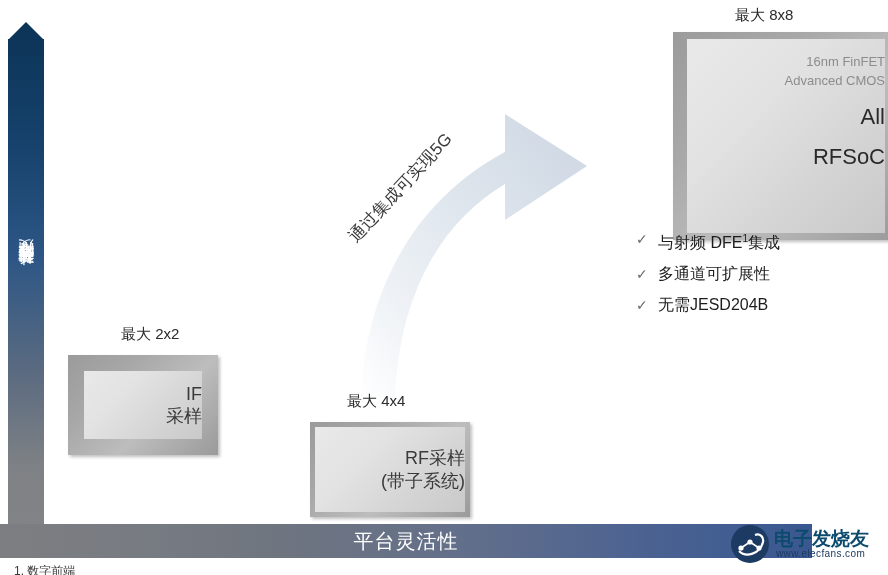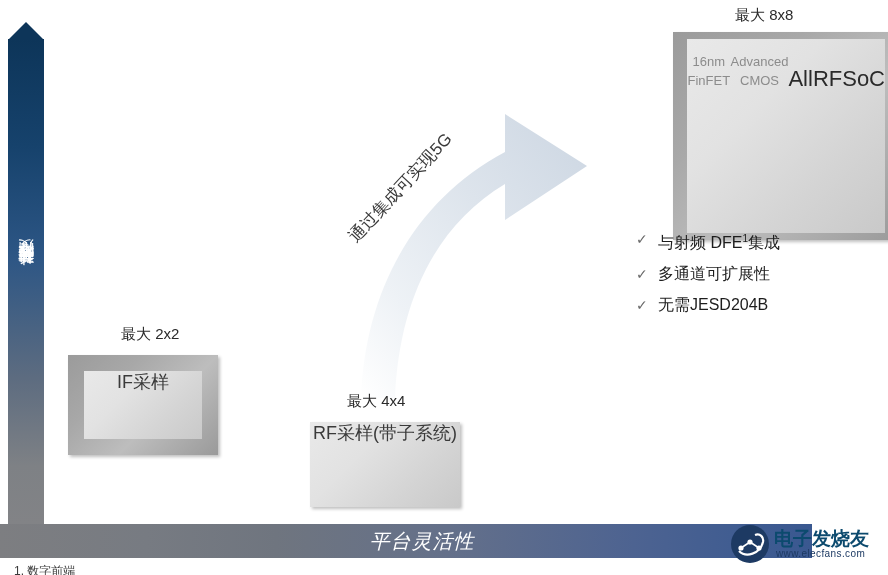--- a/index.html
+++ b/index.html
@@ -40,52 +40,51 @@
     white-space:nowrap;
     line-height:36px;
   }
 
   
   .xaxis-bar{
     position:absolute;left:0;top:524px;width:812px;height:34px;
     background:linear-gradient(to right,#7d7e81 0%,#777b82 18%,#6f757f 34%,#64708a 55%,#4d6391 78%,#3f5c91 92%,#3a5890 100%);
   }
   .xaxis-label{
-    position:absolute;left:16px;top:524px;width:812px;height:34px;
+    position:absolute;left:0;top:524px;width:812px;height:34px;
     display:flex;align-items:center;justify-content:center;
     color:#ffffff;font-size:20px;letter-spacing:1px;
     pointer-events:none;
-    font-style:italic;
   }
 
   
   .cap{
     position:absolute;color:#2b2b2b;font-size:15px;white-space:nowrap;
   }
   .chip-outer{
     position:absolute;
     background:linear-gradient(135deg,#9b9b9b 0%,#a8a8a8 30%,#bdbdbd 60%,#9a9a9a 100%);
     box-shadow:2px 2px 3px rgba(0,0,0,.25);
     display:flex;align-items:center;justify-content:center;
   }
   .chip-inner{
     background:linear-gradient(135deg,#e9e9e9 0%,#e2e2e2 35%,#d4d4d4 70%,#c9c9c9 100%);
     width:100%;height:100%;
-    display:flex;flex-direction:row;align-items:flex-start;justify-content:center;
+    display:flex;flex-direction:column;align-items:flex-end;justify-content:center;
     color:#3a3a3a;text-align:center;
   }
   .chip-inner .l1,.chip-inner .l2{line-height:1.25;}
 
   
   #chip-if{left:68px;top:355px;width:118px;height:68px;padding:16px;}
   #chip-if .chip-inner{font-size:18px;}
   #cap-if{left:85px;top:325px;margin-left:36px;}
 
   
-  #chip-rf{left:310px;top:422px;width:150px;height:85px;}
+  #chip-rf{left:310px;top:422px;width:150px;height:85px;padding:5px;}
   #chip-rf .chip-inner{font-size:18px;}
   #cap-rf{left:347px;top:392px;}
 
   
   #chip-soc{left:673px;top:32px;width:198px;height:180px;padding:14px;}
   #chip-soc .chip-inner{justify-content:flex-start;padding-top:14px;}
   #chip-soc .sub{font-size:13px;color:#8c8c8c;line-height:1.45;}
   #chip-soc .big{font-size:22px;color:#2a2a2a;line-height:1.3;margin-top:12px;}
   #cap-soc{left:735px;top:6px;}
 

